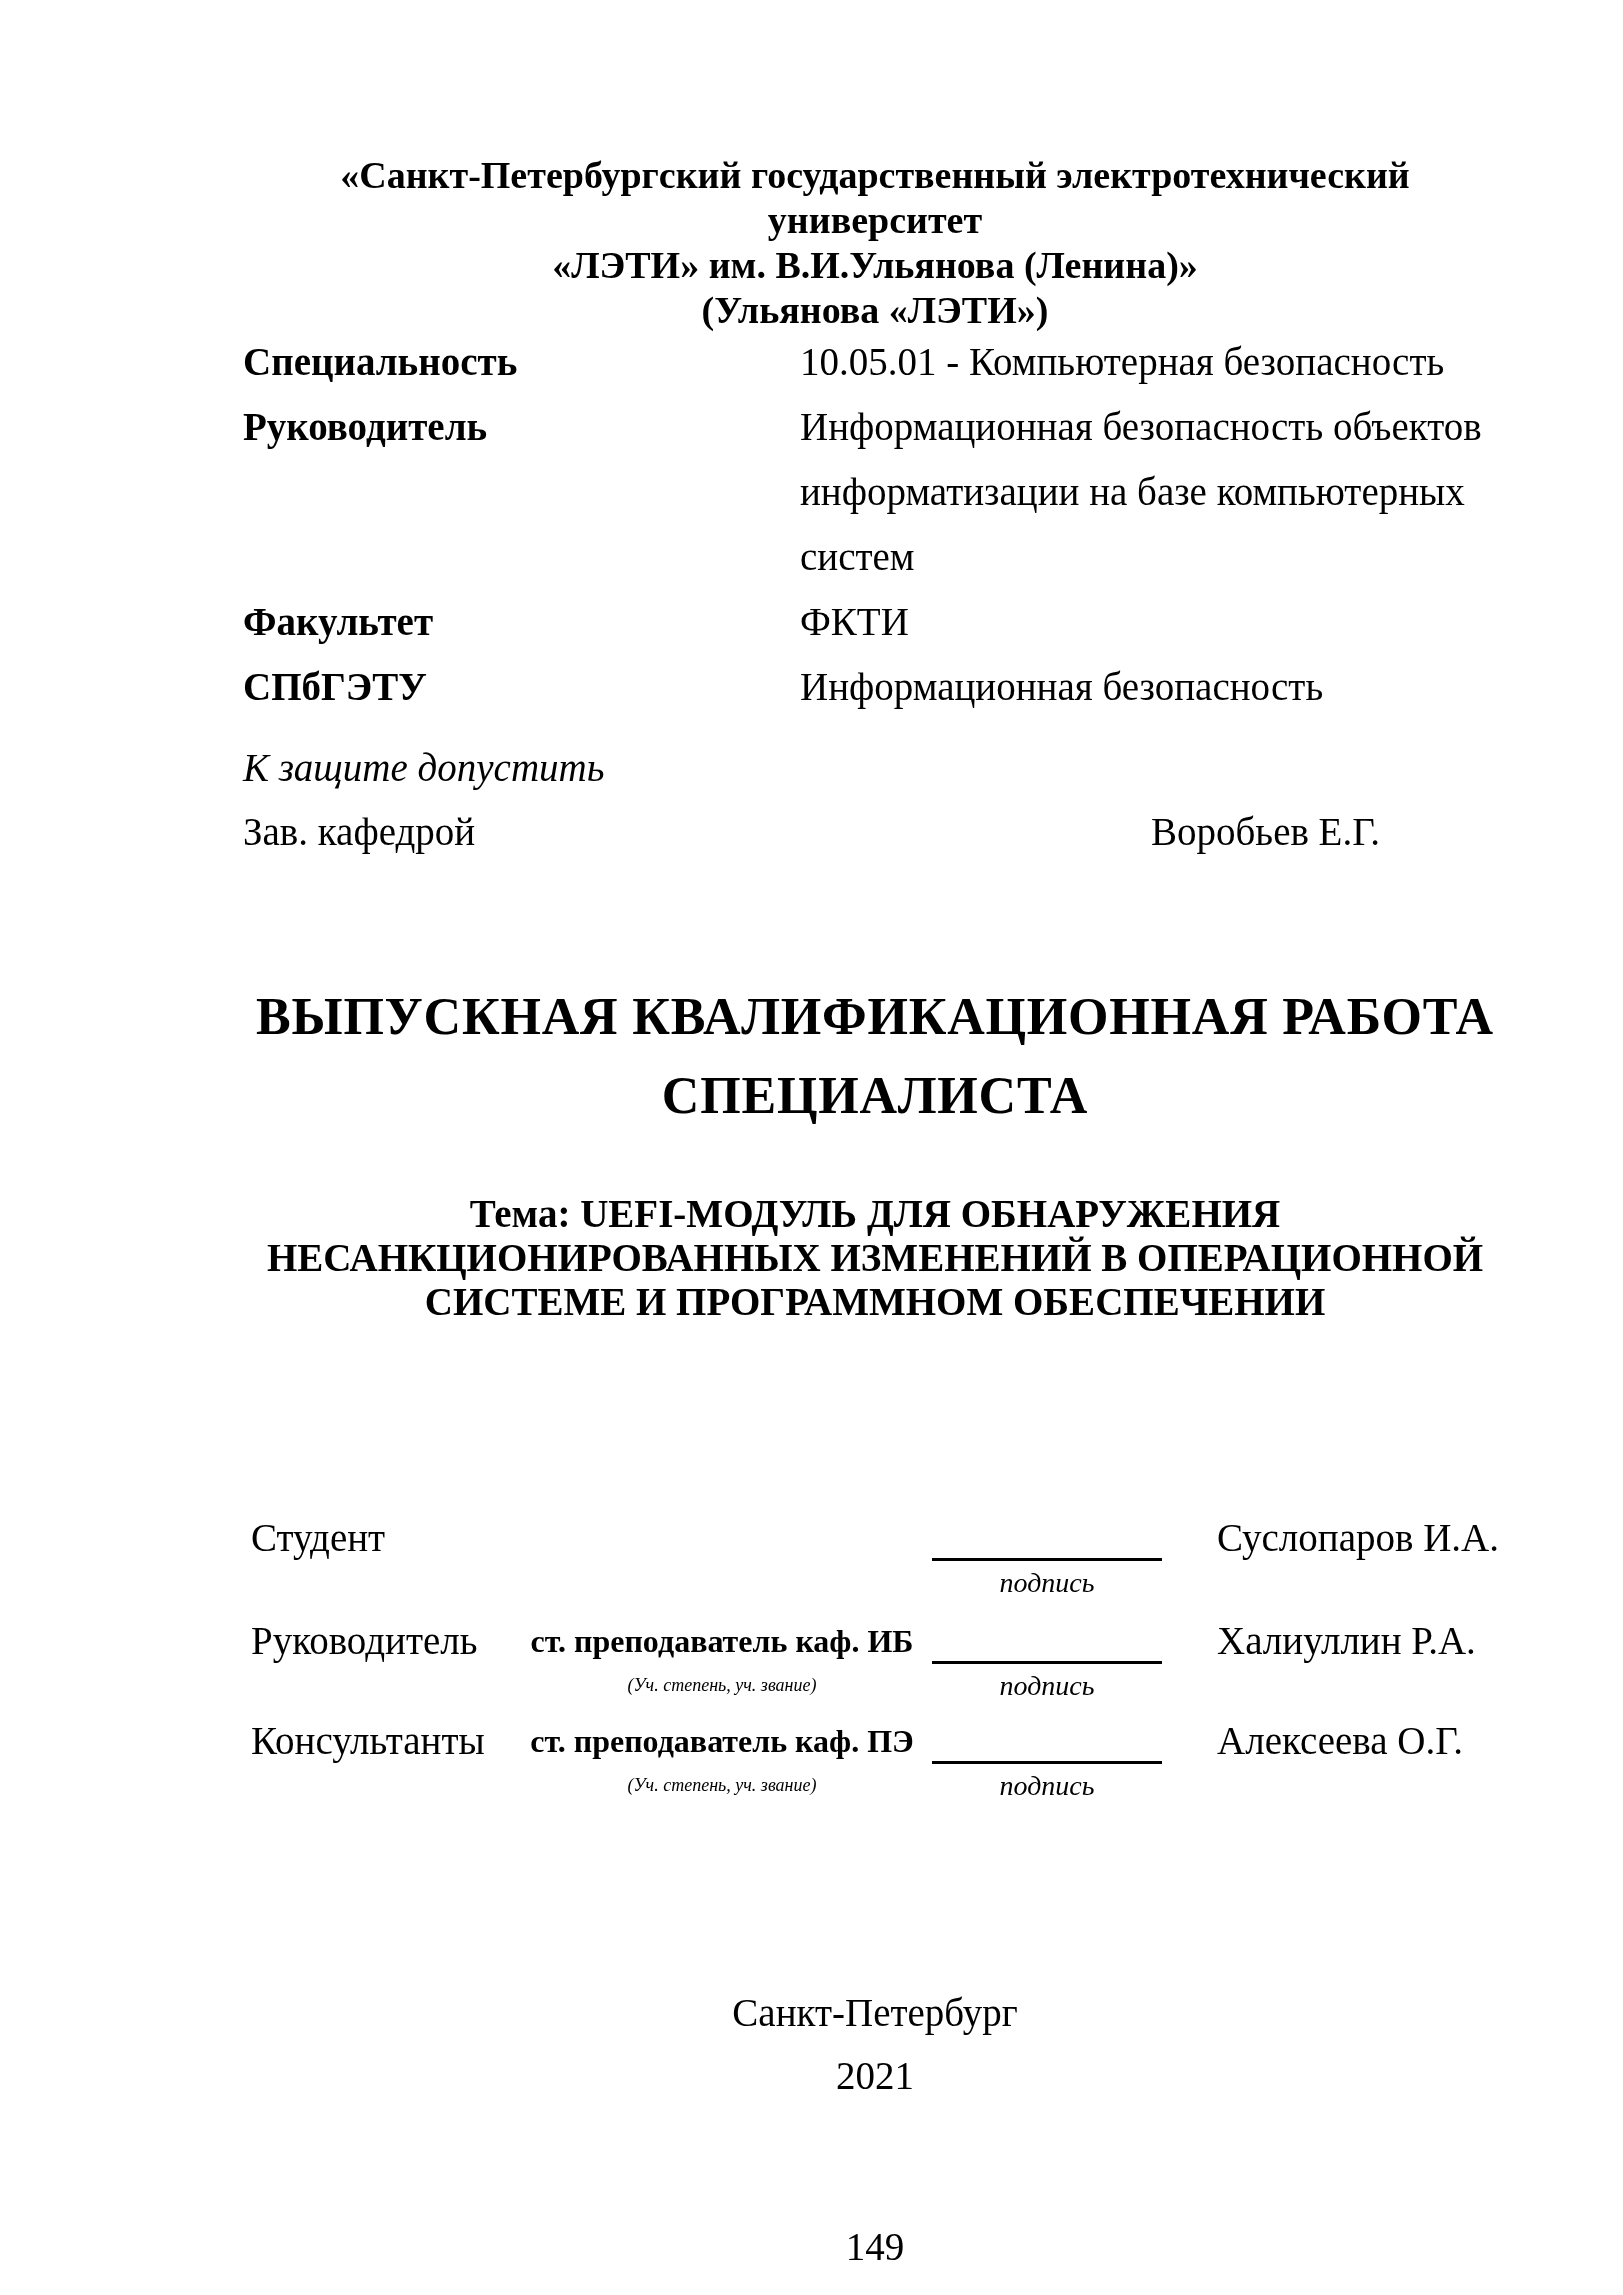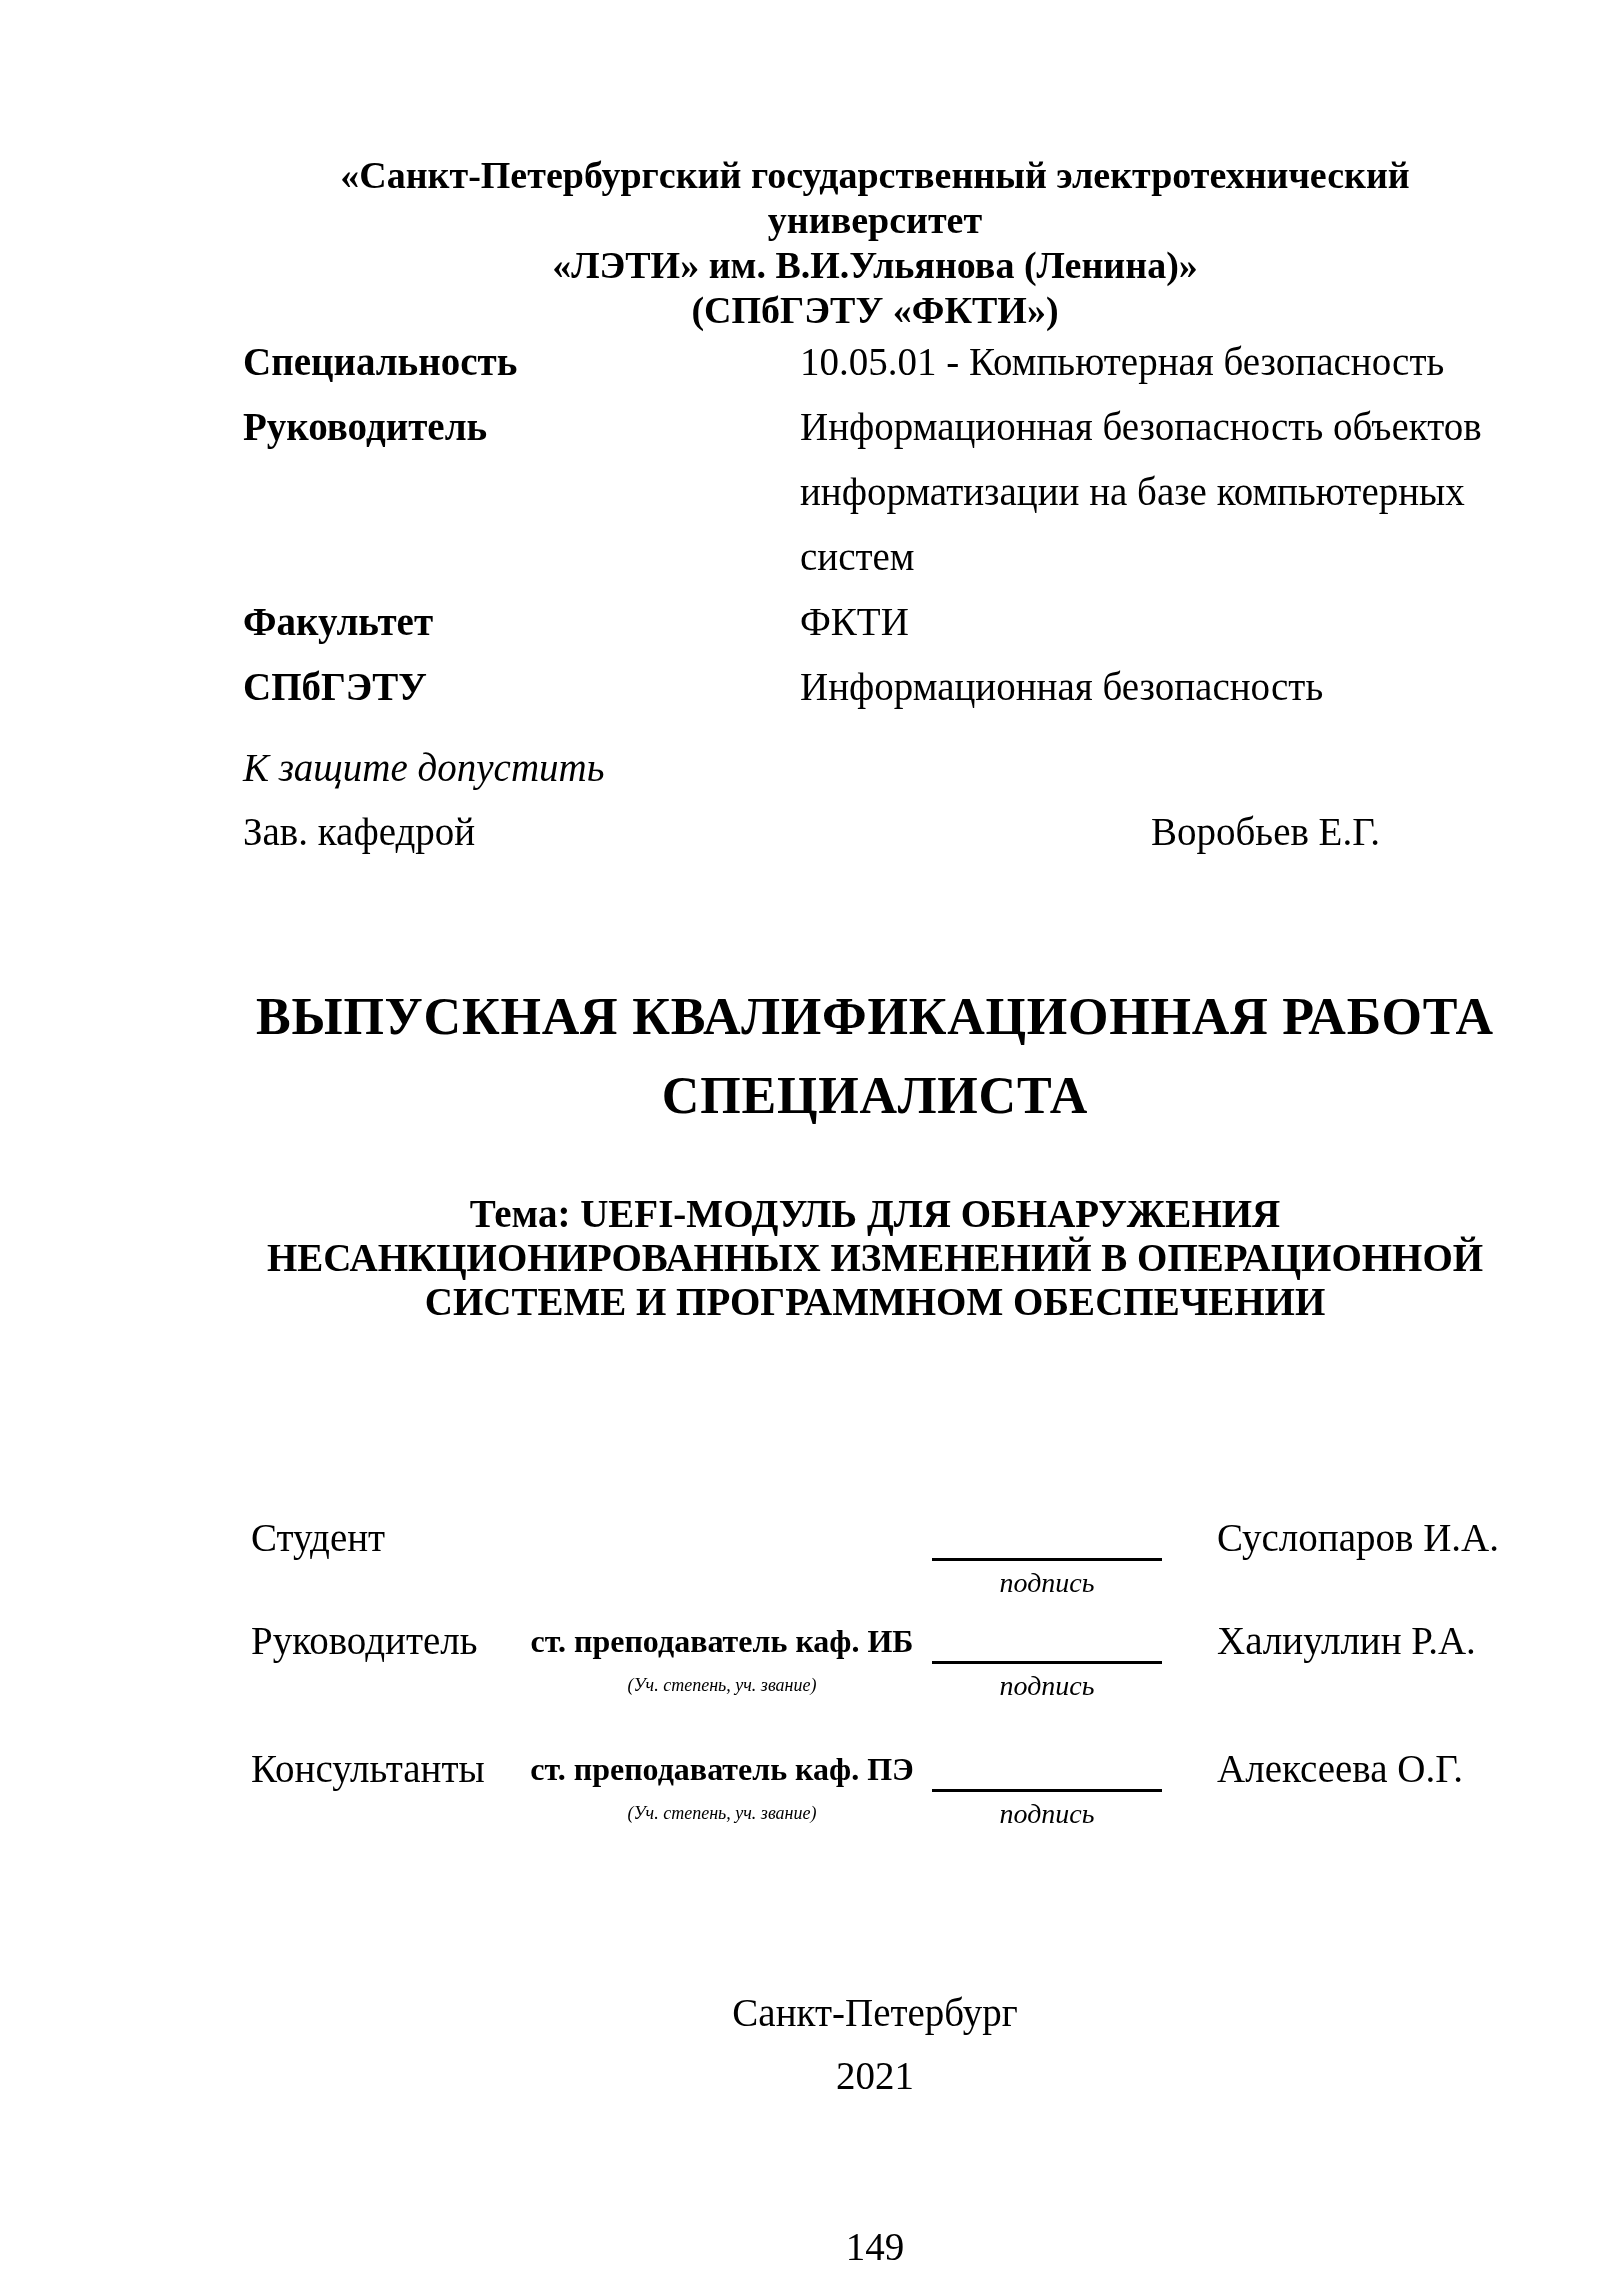--- a/index.html
+++ b/index.html
@@ -76,21 +76,21 @@
   }
   .sig-row {
     position: absolute;
     left: 8px;
     width: 1264px;
     height: 98px;
     line-height: 46px;
   }
   .sig-row-1 { top: 0; }
   .sig-row-2 { top: 103px; }
-  .sig-row-3 { top: 203px; margin-top: 28px; }
+  .sig-row-3 { top: 203px; }
   .sig-role { position: absolute; left: 0; top: 0; white-space: nowrap; }
   .sig-position {
     position: absolute; left: 271px; top: 0; width: 400px;
     text-align: center; font-size: 32px; line-height: 46px; white-space: nowrap; font-weight: bold;
   }
   .sig-qualifier {
     position: absolute; left: 271px; top: 52px; width: 400px;
     text-align: center; font-style: italic; font-size: 18px; line-height: 30px;
     white-space: nowrap;
   }
@@ -116,21 +116,21 @@
   }
 </style>
 </head>
 <body>
 
 <div class="page">
 
   <div class="center-block uni-header">
     <div>«Санкт-Петербургский государственный электротехнический университет</div>
     <div>«ЛЭТИ» им. В.И.Ульянова (Ленина)»</div>
-    <div>(СПбГЭТУ «ФКТИ»)</div>
+    <div>(Ульянова «ЛЭТИ»)</div>
   </div>
 
   <div class="fields">
     <div class="field-label">Специальность</div>
     <div class="field-value">
       <div>10.05.01 - Компьютерная безопасность</div>
     </div>
     <div class="field-label">Руководитель</div>
     <div class="field-value">
       <div>Информационная безопасность объектов</div>

